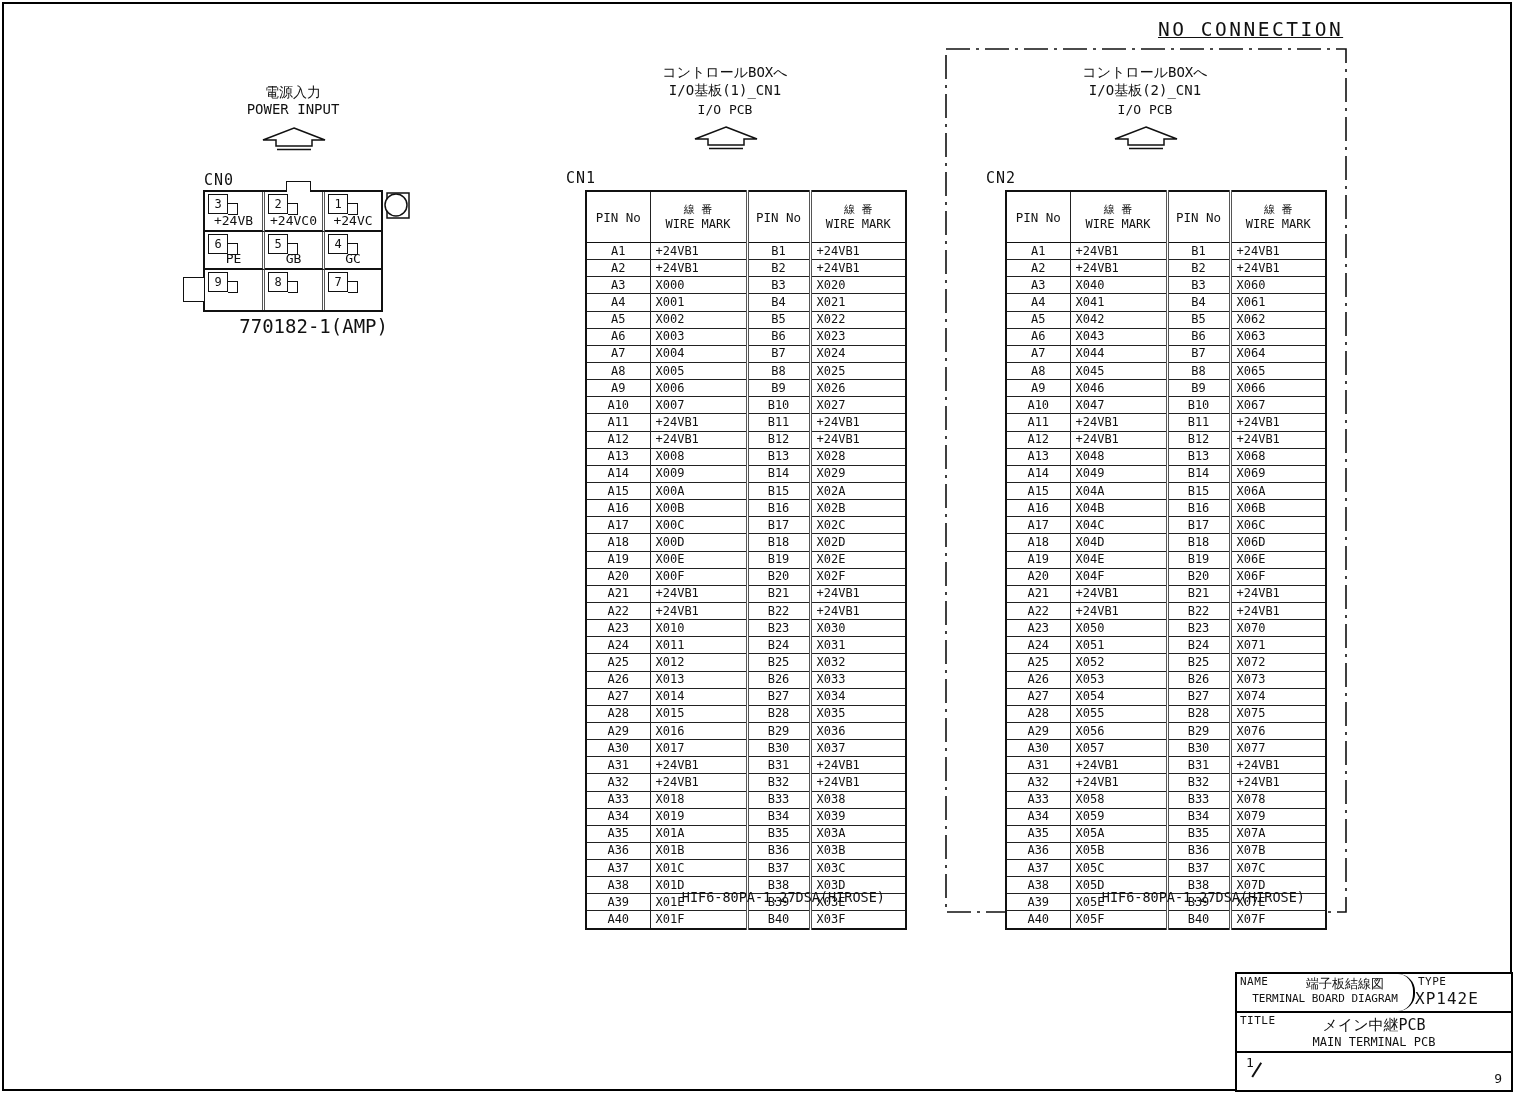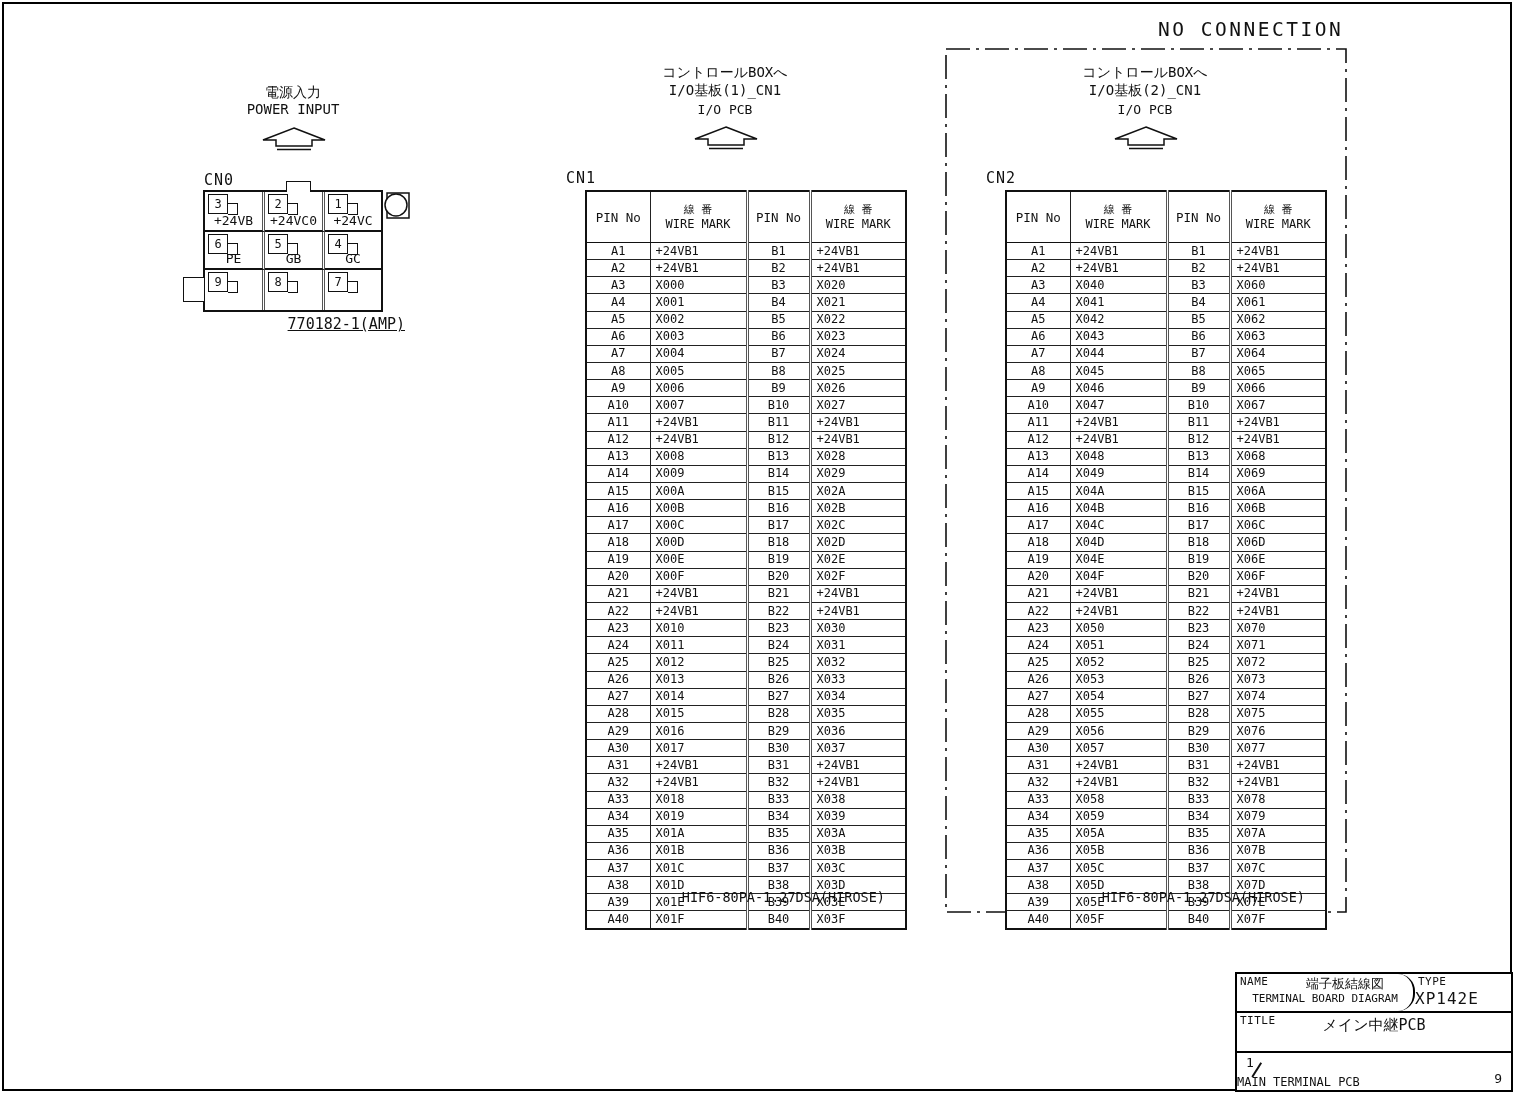--- a/index.html
+++ b/index.html
@@ -8,21 +8,21 @@
   .abs{position:absolute;}
   #page-frame{left:2px;top:2px;width:1506px;height:1085px;border:2.5px solid #000;}
 
   
   .sec-head{width:320px;text-align:center;line-height:17px;white-space:nowrap;}
   .jp14{font-size:14px;}
   .en13{font-size:13px;}
   .conn-label{font-size:15px;letter-spacing:1px;}
 
   
-  #no-conn-label{font-size:19.5px;letter-spacing:2.5px;white-space:nowrap;}
+  #no-conn-label{font-size:19.5px;letter-spacing:2.5px;white-space:nowrap;text-decoration:underline;}
 
   
   table.pin-table{border-collapse:collapse;table-layout:fixed;width:320px;
                   border:2px solid #111;background:#fff;margin-left:20px;}
   table.pin-table th{height:50px;font-weight:normal;border-bottom:1.6px solid #111;padding:0;}
   table.pin-table td{height:16.15px;padding:0;font-size:12px;line-height:15px;white-space:nowrap;overflow:hidden;}
   table.pin-table td{border-top:1px solid #222;}
   table.pin-table .c0{border-right:1.2px solid #222;text-align:center;}
   table.pin-table .c1{border-right:3px double #555;text-align:left;padding-left:5px;}
   table.pin-table .c2{border-right:3px double #555;text-align:center;}
@@ -37,39 +37,39 @@
            display:grid;grid-template-columns:60px 60px 1fr;grid-template-rows:40px 38px 1fr;box-sizing:border-box;}
   .cn0-cell{position:relative;border-right:3px double #555;border-bottom:2px solid #111;}
   .cn0-cell:nth-child(3n){border-right:none;}
   .cn0-cell:nth-child(n+7){border-bottom:none;}
   .pin-box{position:absolute;left:3px;top:2px;width:18px;height:18px;border:1.5px solid #111;
            font-size:12px;text-align:center;line-height:18px;background:#fff;}
   .pin-tab{position:absolute;left:22.5px;top:11px;width:9px;height:10px;border:1.5px solid #111;border-left:none;background:#fff;}
   .cn0-cell-label{position:absolute;left:0;right:0;bottom:2px;text-align:center;font-size:13px;}
   #cn0-top-tab{left:286px;top:181px;width:23px;height:10px;border:1.5px solid #111;border-bottom:none;background:#fff;z-index:2;}
   #cn0-bottom-tab{left:183px;top:277px;width:20px;height:23px;border:1.5px solid #111;border-right:none;background:#fff;z-index:2;}
-  #cn0-part{left:252px;top:315px;width:153px;text-align:right;font-size:15px;white-space:nowrap;text-decoration:underline;}
+  #cn0-part{left:235px;top:315px;width:153px;text-align:right;font-size:19px;white-space:nowrap;}
 
   
   #title-block{left:1235px;top:972px;width:278px;height:120px;border:2.5px solid #000;box-sizing:border-box;background:#fff;}
   .tb-row{position:relative;box-sizing:border-box;}
   #tb-row1{height:39px;border-bottom:2px solid #000;display:flex;}
   #tb-row2{height:40px;border-bottom:2px solid #000;}
   #tb-row3{height:35px;display:flex;}
   .tb-cell{position:relative;box-sizing:border-box;height:100%;border-radius:17px;}
   #tb-name{width:178px;border-right:2px solid #000;}
   #tb-type{flex:1;padding-left:41px;}
   #tb-drawing{width:236px;border-right:2px solid #000;}
   #tb-page{flex:1;}
   .tb-label{position:absolute;left:3px;top:1px;font-size:11px;letter-spacing:0.5px;}
   .tb-name-jp{position:absolute;left:40px;right:0;top:1px;text-align:center;font-size:13px;}
   .tb-name-en{position:absolute;left:0;right:0;top:18px;text-align:center;font-size:11px;white-space:nowrap;}
   .tb-type-val{position:absolute;left:0;right:0;top:15px;font-size:16px;letter-spacing:1px;}
   .tb-title-jp{position:absolute;left:0;right:0;top:3px;text-align:center;font-size:15px;}
-  .tb-title-en{position:absolute;left:0;right:0;top:22px;font-size:12px;margin-top:40px;}
+  .tb-title-en{position:absolute;left:0;right:0;top:22px;text-align:center;font-size:12px;}
   .tb-drawing-val{position:absolute;left:110px;top:13px;font-size:18px;letter-spacing:1px;}
   .frac-num{position:absolute;left:9px;top:2px;font-size:13px;}
   .frac-den{position:absolute;right:9px;bottom:2px;font-size:13px;}
   .frac-bar{position:absolute;left:11px;top:16px;width:17px;height:1.5px;background:#111;transform:rotate(-58deg);}
 </style>
 </head>
 <body>
 
 <div id="page">
   <div class="abs" id="page-frame"></div>

